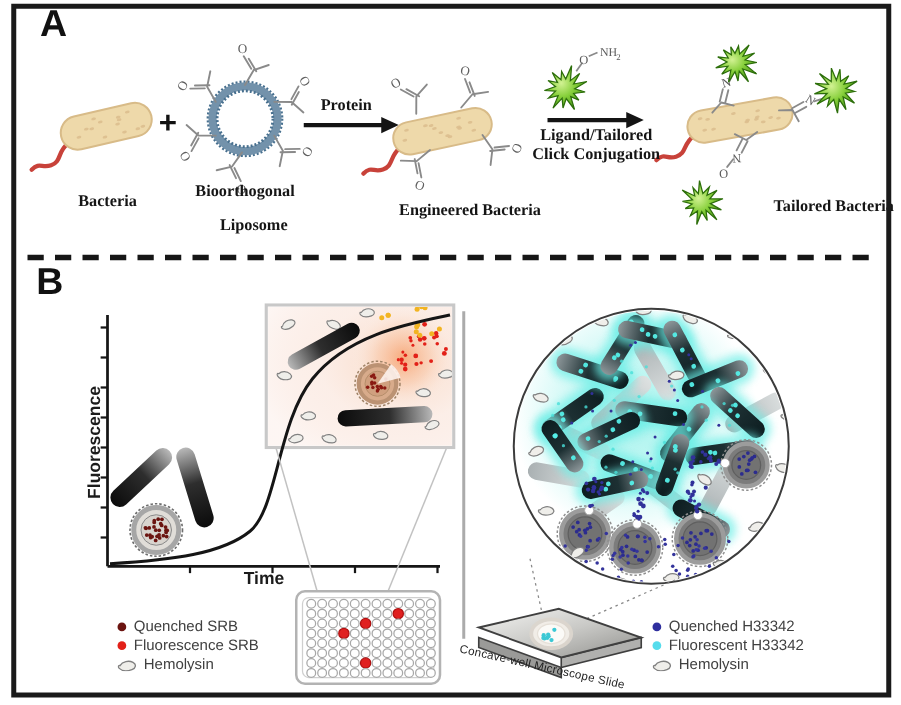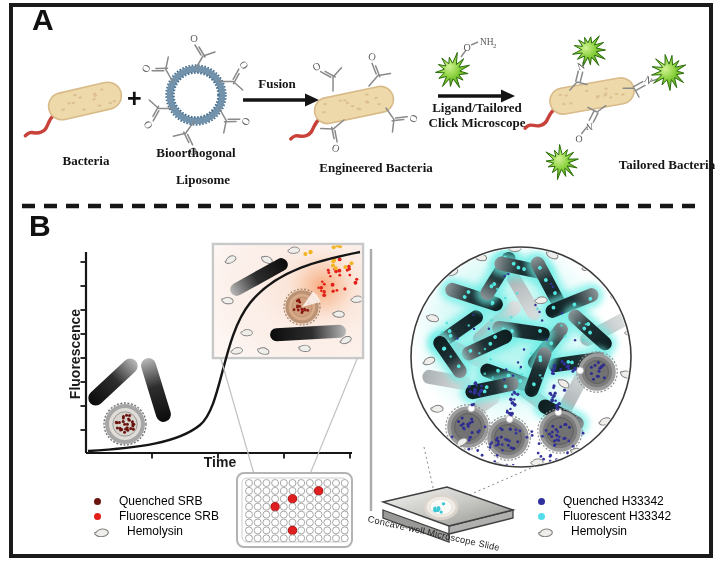--- a/index.html
+++ b/index.html
@@ -5,23 +5,23 @@
   html,body{margin:0;padding:0;background:#fff}
   #fig{position:relative;width:721px;height:564px;background:#fff;overflow:hidden;
        font-family:"Liberation Sans",sans-serif}
   .frame{position:absolute;left:9px;top:3px;right:8px;bottom:6px;border:4px solid #1a1a1a;pointer-events:none}
   .abs{position:absolute}
   .plabel{font:700 30px "Liberation Sans",sans-serif;color:#111;line-height:32px}
   .cap{font:700 13px "Liberation Serif",serif;color:#151515;white-space:nowrap;transform:translateX(-50%);line-height:14px}
   .plus{font:800 25px "Liberation Sans",sans-serif;color:#111}
   .axl{font:700 14px "Liberation Sans",sans-serif;color:#1b1b1b;white-space:nowrap}
   .ylab{width:110px;text-align:center;transform:rotate(-90deg)}
-  .xlab{width:50px;text-align:center}
+  .xlab{width:50px;}
   .legend{display:flex;flex-direction:column;gap:2px}
-  .lrow{display:flex;align-items:center;gap:18px;font:12px "Liberation Sans",sans-serif;color:#000000;line-height:13px}
+  .lrow{display:flex;align-items:center;gap:6px;font:12px "Liberation Sans",sans-serif;color:#404040;line-height:13px}
   .dot{width:7px;height:7px;border-radius:50%;flex:0 0 auto}
   .slide-label{font:9.3px "Liberation Sans",sans-serif;color:#1f1f1f;transform:rotate(12.5deg);transform-origin:0 0;white-space:nowrap;letter-spacing:.2px}
 </style>
 </head>
 <body>
 
 <div id="fig">
   <svg id="art" width="721" height="564" viewBox="0 0 721 564">
       <defs>
         <linearGradient id="rodLR" x1="0" y1="0" x2="1" y2="0">
@@ -964,23 +964,23 @@
   <div class="abs plabel" style="left:32px;top:4px">A</div>
   <div class="abs plabel" style="left:29px;top:210px">B</div>
 
   
   <div class="abs plus" style="left:127px;top:84px">+</div>
   <div class="abs cap" style="left:86px;top:154px">Bacteria</div>
   <div class="abs cap" style="left:196px;top:146px">Bioorthogonal</div>
   <div class="abs cap" style="left:203px;top:173px">Liposome</div>
   <div class="abs cap" style="left:376px;top:161px">Engineered Bacteria</div>
   <div class="abs cap" style="left:667px;top:158px">Tailored Bacteria</div>
-  <div class="abs cap" style="left:277px;top:77px">Fusion</div>
+  <div class="abs cap" style="left:277px;top:77px">Protein</div>
   <div class="abs cap" style="left:477px;top:101px">Ligand/Tailored</div>
-  <div class="abs cap" style="left:477px;top:116px">Click Microscope</div>
+  <div class="abs cap" style="left:477px;top:116px">Click Conjugation</div>
 
   
   <div class="abs axl ylab" style="left:20px;top:346px">Fluorescence</div>
   <div class="abs axl xlab" style="left:195px;top:454px">Time</div>
   <div class="abs legend" id="legend-left" style="left:94px;top:495px">
       <div class="lrow">
         <span class="dot" style="background: rgb(107, 20, 16);"></span>
         <span>Quenched SRB</span>
       </div>
       <div class="lrow">
@@ -989,21 +989,21 @@
       </div>
       <div class="lrow">
         <svg width="15" height="10">
           <g transform="translate(2,5.5)">
             <path d="M0 0 C 2 -3.4 7 -4.4 10.4 -2.6 C 13.4 -1 12.8 2 9.6 3.2 C 5.6 4.6 1.4 4.2 -0.6 2.2 C -1.8 1 -1.4 -0.6 0 0 Z" fill="#efeeea" stroke="#818181" stroke-width="1.1"></path>
           </g>
         </svg>
         <span>Hemolysin</span>
       </div>
     </div>
-  <div class="abs legend" id="legend-right" style="left:538px;top:495px">
+  <div class="abs legend" id="legend-right" style="left:522px;top:495px">
       <div class="lrow">
         <span class="dot" style="background: rgb(47, 47, 158);"></span>
         <span>Quenched H33342</span>
       </div>
       <div class="lrow">
         <span class="dot" style="background: rgb(85, 220, 236);"></span>
         <span>Fluorescent H33342</span>
       </div>
       <div class="lrow">
         <svg width="15" height="10">

